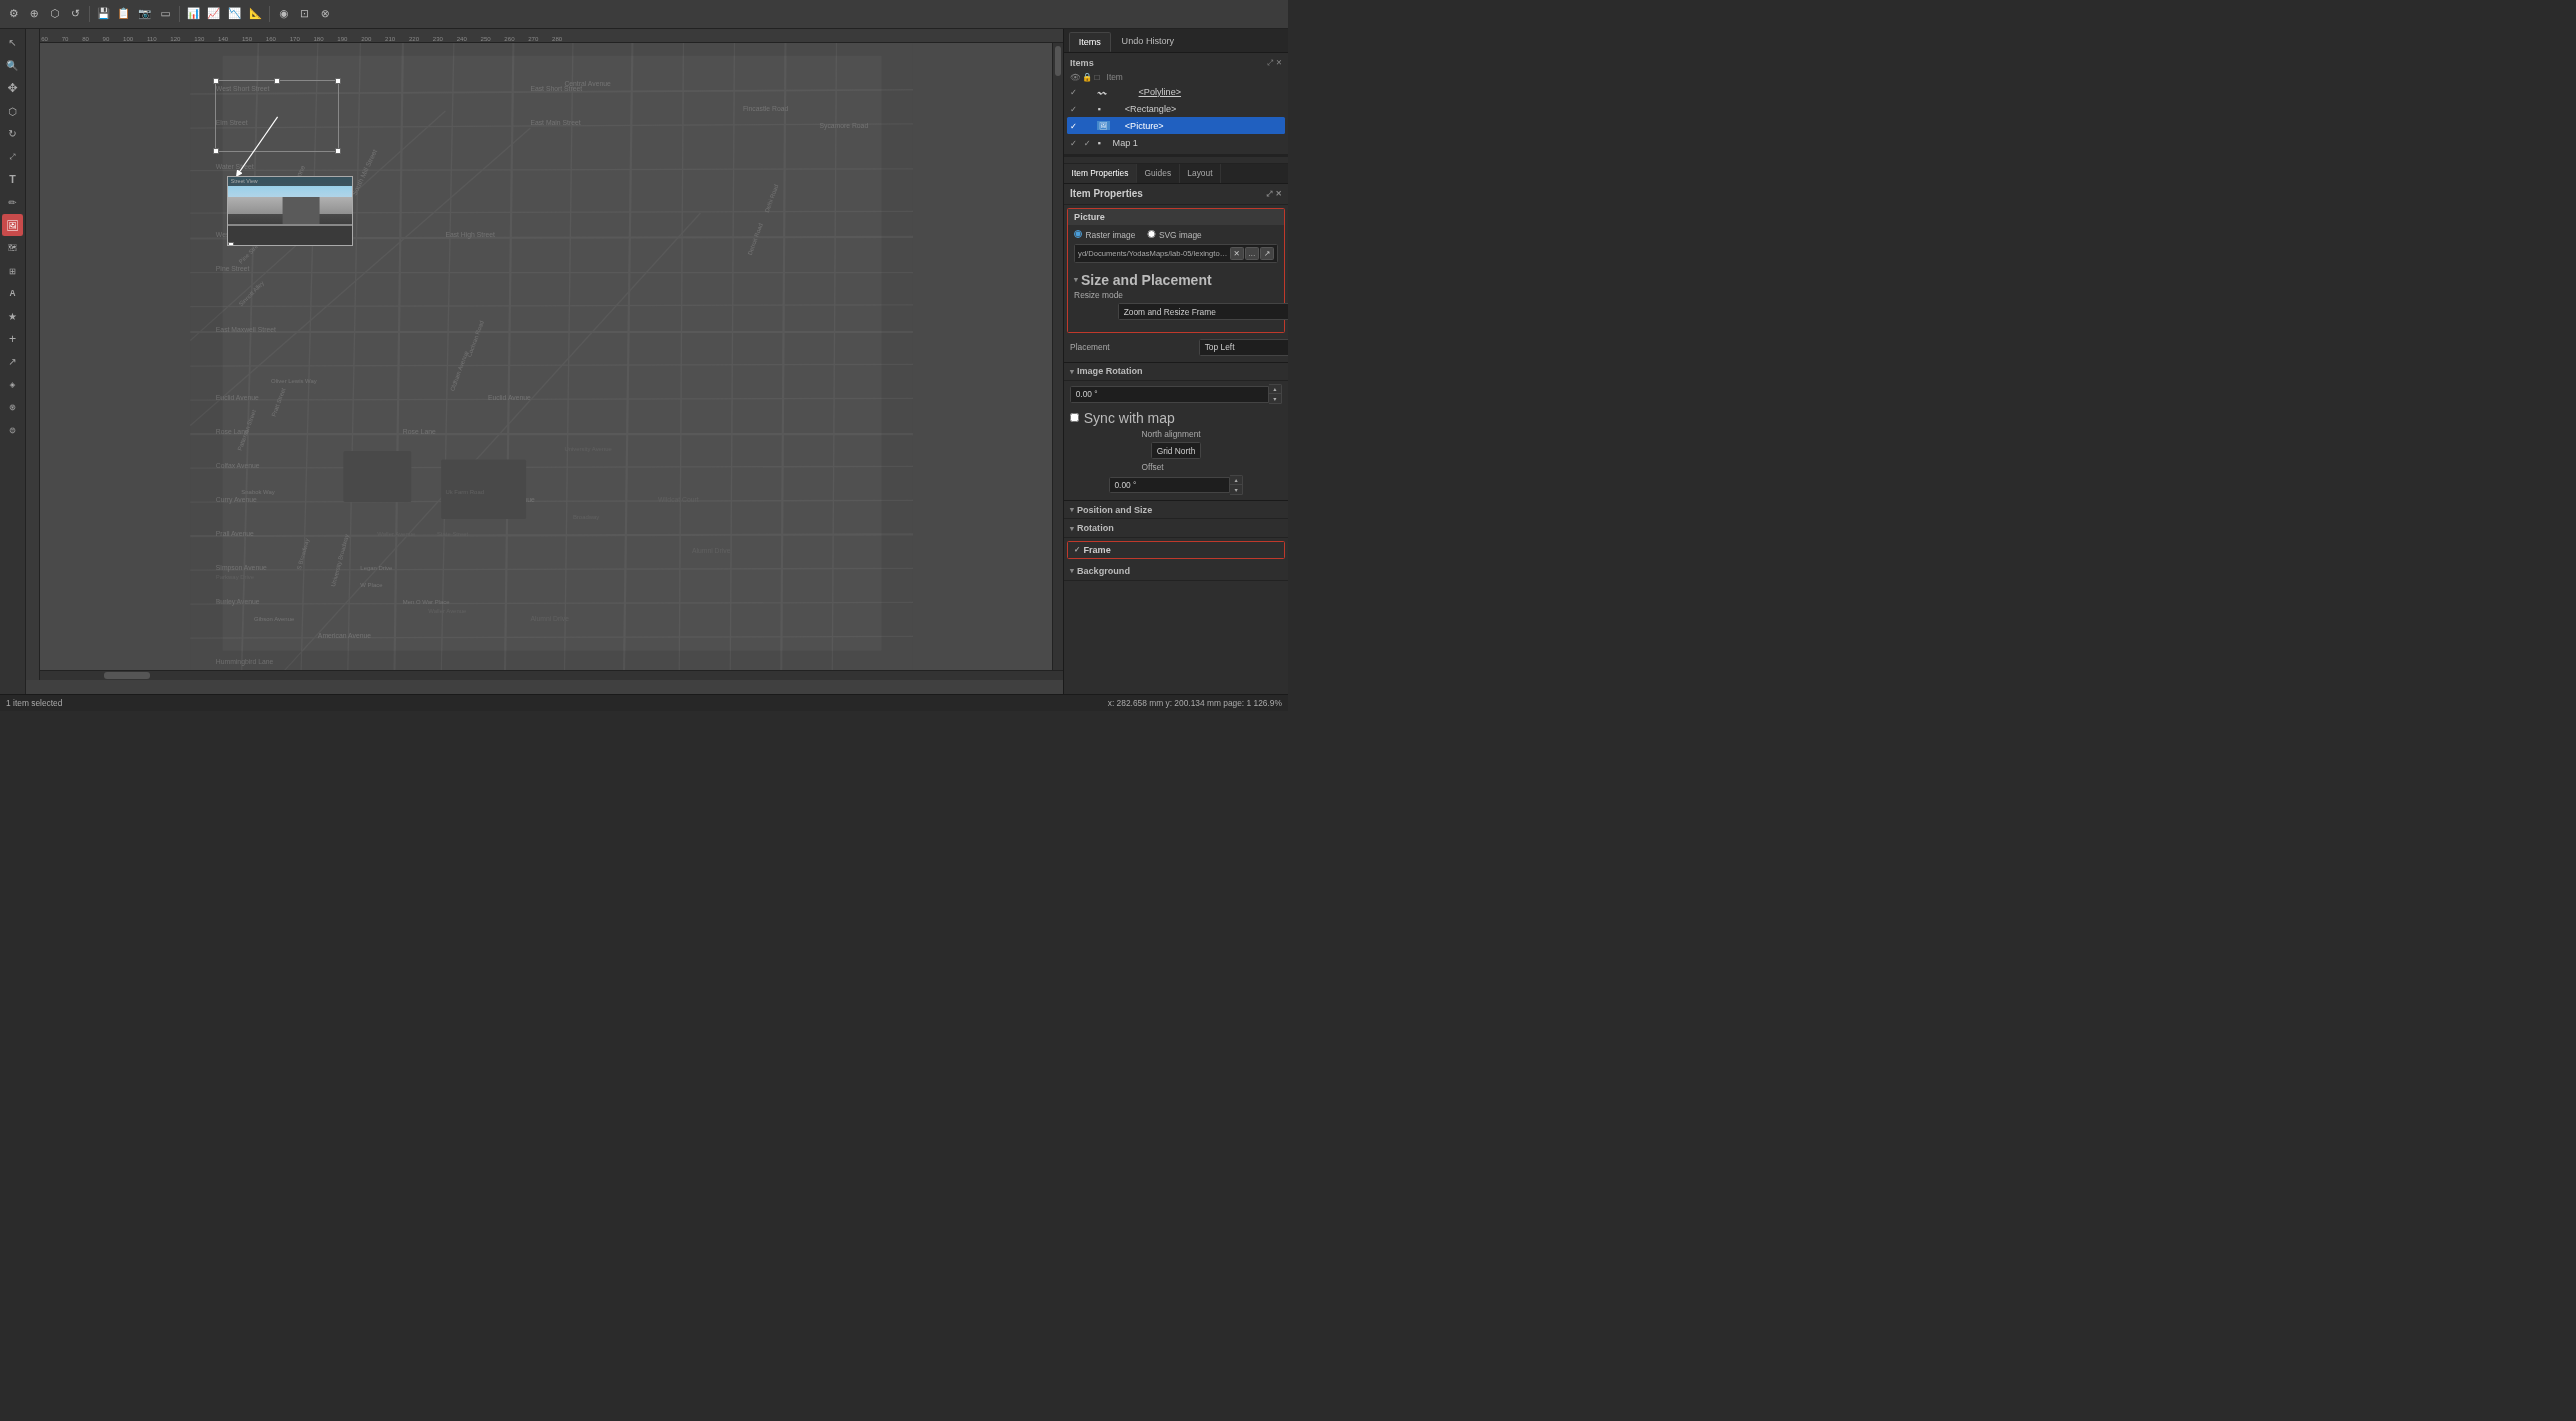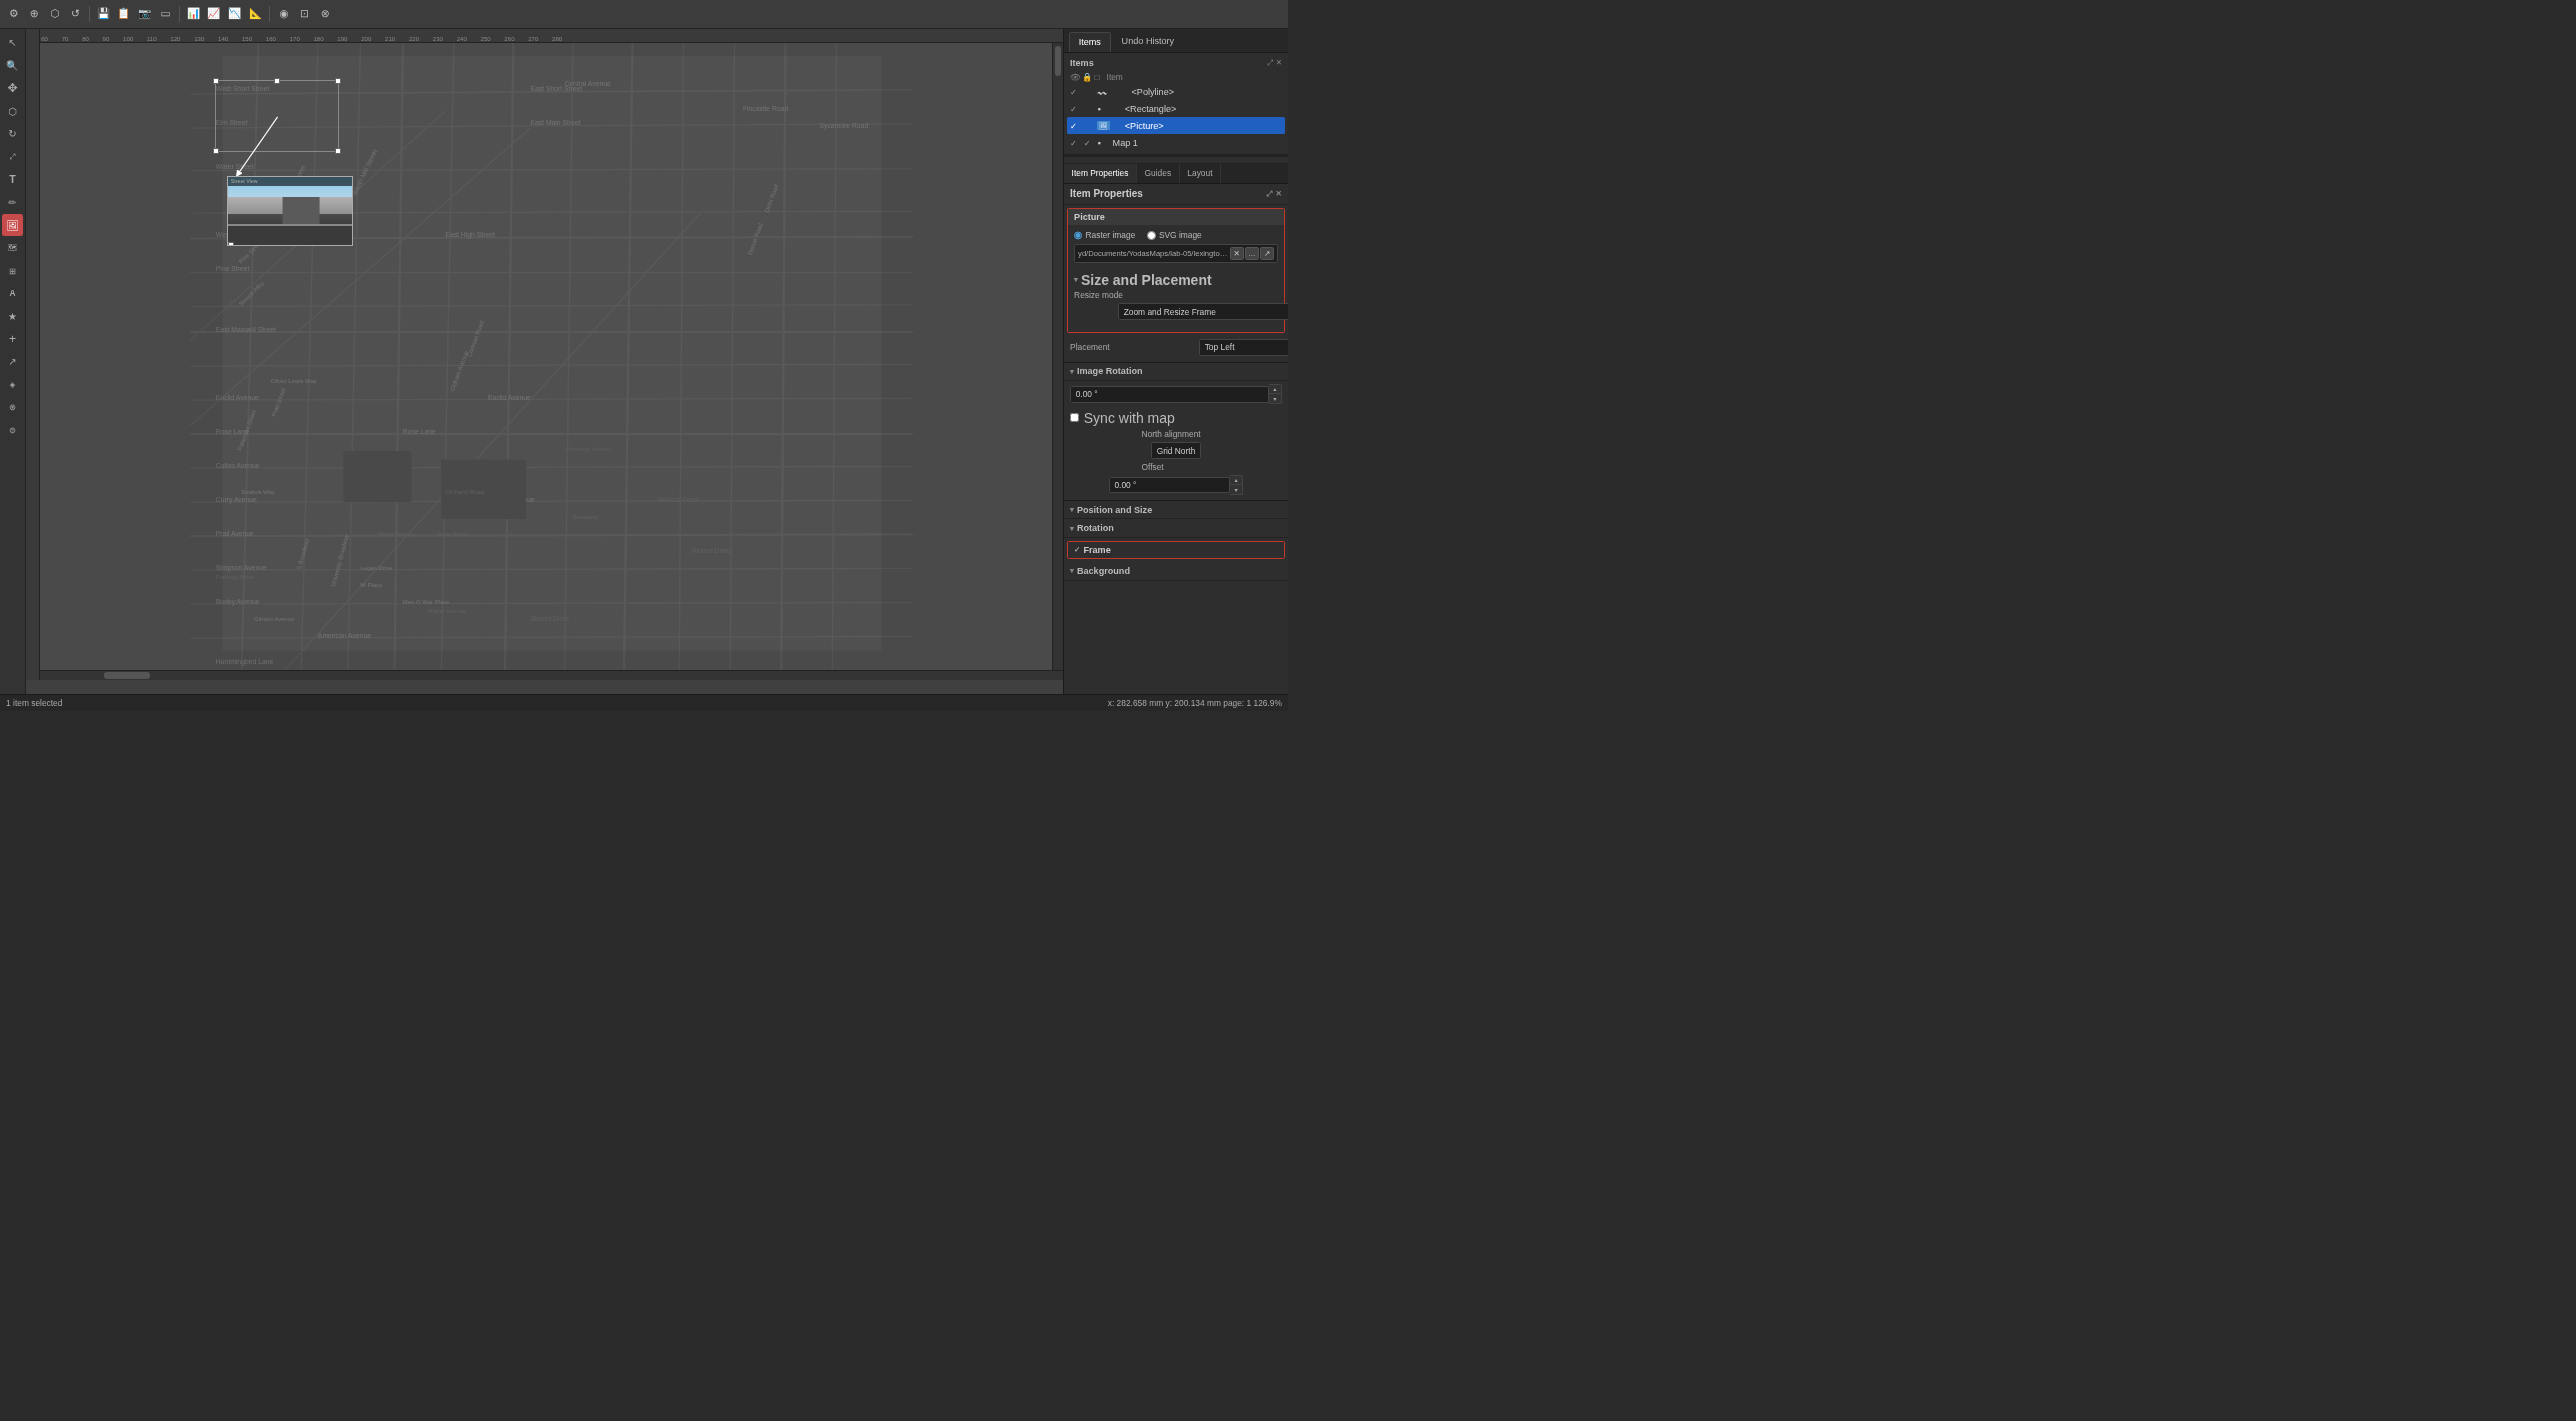--- a/index.html
+++ b/index.html
@@ -308,21 +308,21 @@
       padding: 4.6px 6.1px;
     }
 
     .radio-group {
       display: flex;
       gap: 12.2px;
       margin-bottom: 4.6px;
     }
     .radio-item {
       display: flex;
-      align-items: flex-end;
+      align-items: flex-start;
       gap: 3px;
       font-size: 8.4px;
       color: #bbb;
     }
     .radio-input {
       width: 8.4px;
       height: 8.4px;
       accent-color: #4a9eda;
     }
 
@@ -811,21 +811,21 @@
         <span style="width:12.2px;">👁</span>
         <span style="width:12.2px;">🔒</span>
         <span style="width:12.2px;">□</span>
         <span>Item</span>
       </div>
 
       <div class="item-row">
         <span class="eye-icon">✓</span>
         <span class="lock-icon"></span>
         <span style="width:12.2px;margin-right:3px;">〰</span>
-        <span style="margin-left:19px;" class="item-name">&lt;Polyline&gt;</span>
+        <span style="margin-left:26px;text-decoration:underline;" class="item-name">&lt;Polyline&gt;</span>
       </div>
       <div class="item-row">
         <span class="eye-icon">✓</span>
         <span class="lock-icon"></span>
         <span style="width:12.2px;margin-right:3px;">▪</span>
         <span style="margin-left:12.2px;" class="item-name">&lt;Rectangle&gt;</span>
       </div>
       <div class="item-row selected">
         <span class="eye-icon" style="color:#fff;">✓</span>
         <span class="lock-icon"></span>

